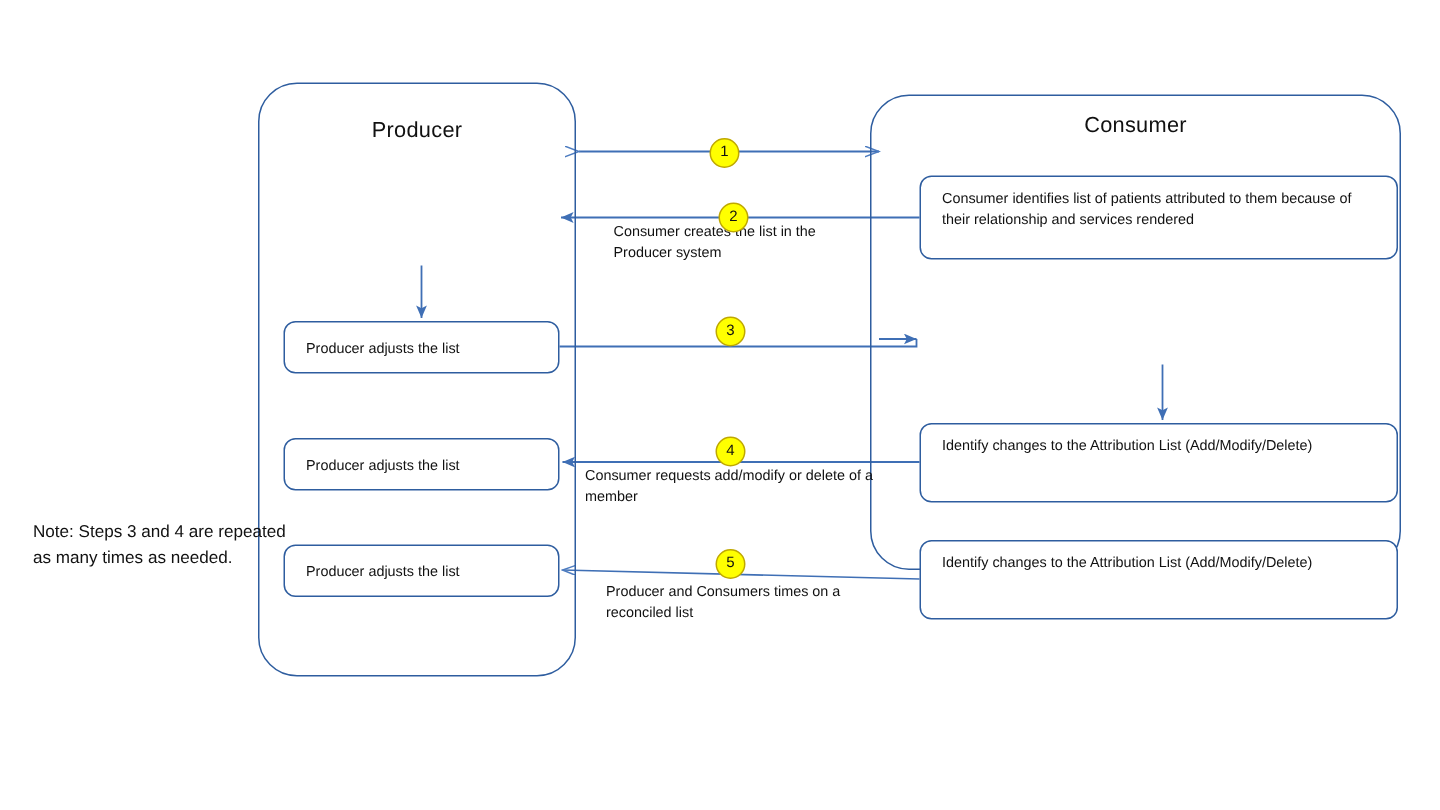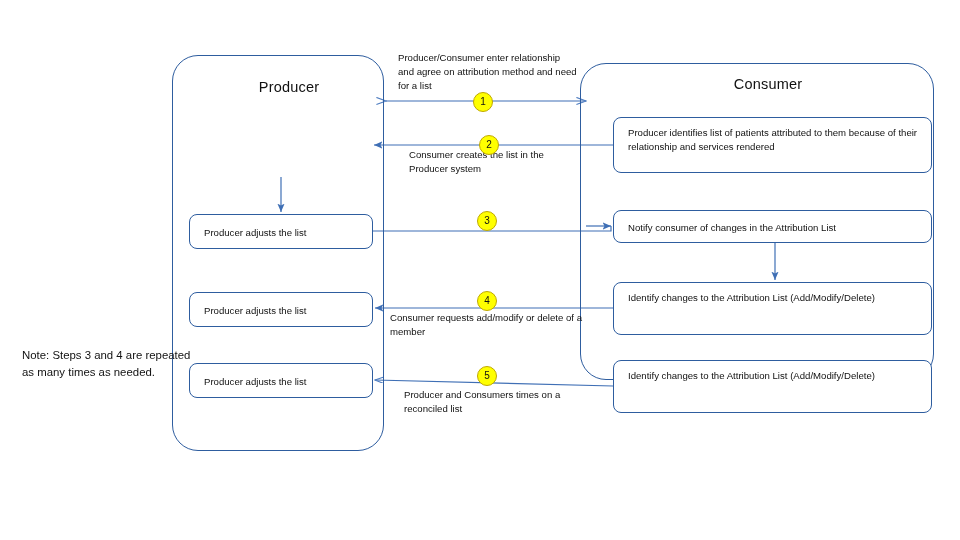--- a/index.html
+++ b/index.html
@@ -27,21 +27,20 @@
     width: 960px;
     height: 540px;
     pointer-events: none;
   }
   .swim {
     position: absolute;
     border: 1.3px solid #2e5d9f;
     border-radius: 26px;
     background: transparent;
     box-sizing: border-box;
-    padding-left: 11px;
   }
   #swim-producer {
     left: 172px; top: 55px;
     width: 212px; height: 396px;
   }
   #swim-consumer {
     left: 580px; top: 63px;
     width: 354px; height: 317px;
   }
   .swim-title {
@@ -167,36 +166,32 @@
 
   <div class="node" style="left:189px; top:292px; width:184px; height:35px; display:flex; align-items:center;">
     <span>Producer adjusts the list</span>
   </div>
 
   <div class="node" style="left:189px; top:363px; width:184px; height:35px; display:flex; align-items:center;">
     <span>Producer adjusts the list</span>
   </div>
 
   <div class="node" style="left:613px; top:117px; width:319px; height:56px;">
-    <span>Producer identifies list of patients attributed to them because of their relationship and services rendered</span>
-  </div>
-
-  <div class="node" style="left:613px; top:210px; width:319px; height:33px; display:flex; align-items:center;">
-    <span>Notify consumer of changes in the Attribution List</span>
-  </div>
+    <span>Consumer identifies list of patients attributed to them because of their relationship and services rendered</span>
+  </div>
+
 
   <div class="node" style="left:613px; top:282px; width:319px; height:53px;">
     <span>Identify changes to the Attribution List (Add/Modify/Delete)</span>
   </div>
 
   <div class="node" style="left:613px; top:360px; width:319px; height:53px;">
     <span>Identify changes to the Attribution List (Add/Modify/Delete)</span>
   </div>
 
-  <div class="step-label" style="left:398px; top:51px; width:180px;">Producer/Consumer enter relationship and agree on attribution method and need for a list</div>
 
   <div class="step-label" style="left:409px; top:148px; width:160px;">Consumer creates the list in the Producer system</div>
 
 
   <div class="step-label" style="left:390px; top:311px; width:198px;">Consumer requests add/modify or delete of a member</div>
 
   <div class="step-label" style="left:404px; top:388px; width:175px;">Producer and Consumers times on a reconciled list</div>
 
   <div class="badge" style="left:473px; top:92px;">1</div>
 

